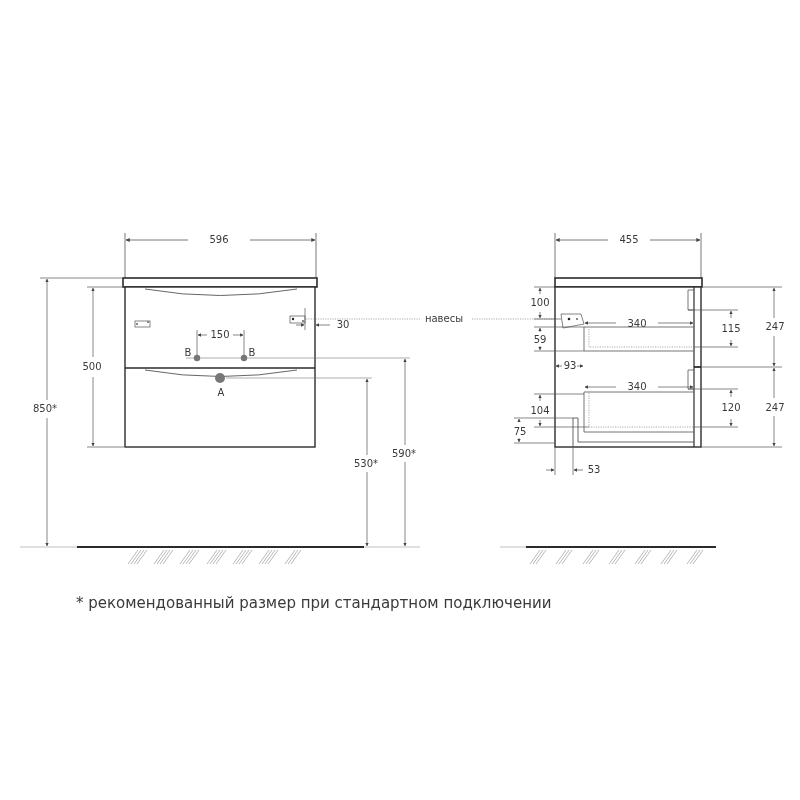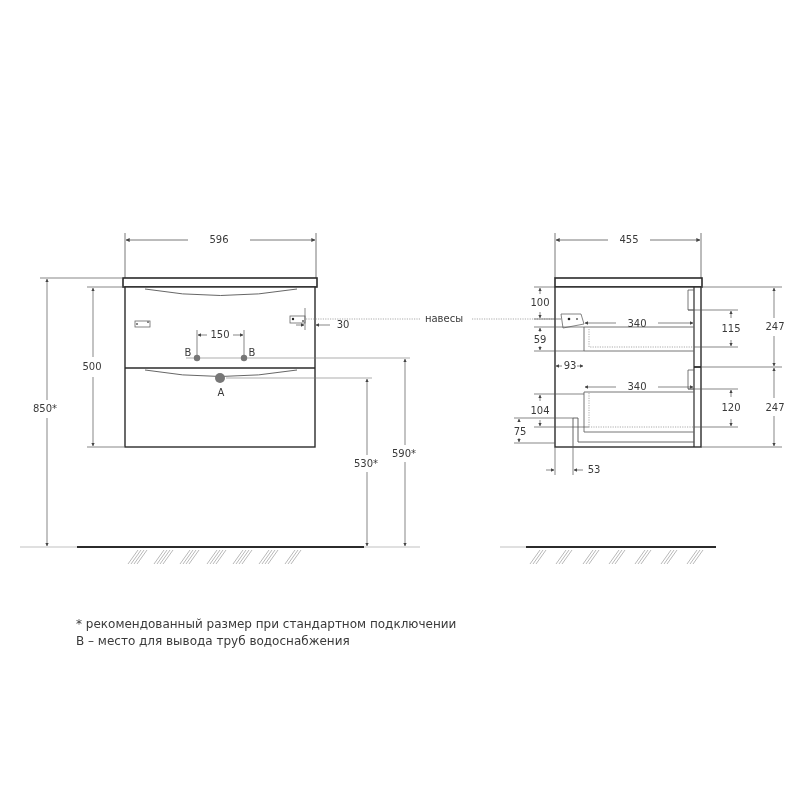--- a/index.html
+++ b/index.html
@@ -1,21 +1,21 @@
 <!DOCTYPE html>
 <html><head>
   <meta charset="utf-8">
   <style>
     html, body { margin: 0; padding: 0; background: #ffffff; }
     body { width: 800px; height: 800px; position: relative; overflow: hidden;
            font-family: "DejaVu Sans", sans-serif; color: #333; }
     #drawing { position: absolute; left: 0; top: 0; width: 800px; height: 800px; }
     .dim-text { font-family: "DejaVu Sans", sans-serif; font-size: 10px; fill: #3a3a3a; }
     .label-text { font-family: "DejaVu Sans", sans-serif; font-size: 10px; fill: #3a3a3a; }
-    .notes { position: absolute; left: 76px; top: 616px; font-size: 12px; line-height: 17px; color: #3a3a3a; }
+    .notes { position: absolute; left: 76px; top: 595px; font-size: 15px; line-height: 17px; color: #3a3a3a; }
     .notes div { white-space: nowrap; }
   </style>
 </head>
 <body>
 
 <svg id="drawing" viewBox="0 0 800 800" xmlns="http://www.w3.org/2000/svg">
   <defs>
     <marker id="arr" viewBox="0 0 6 6" refX="5.5" refY="3" markerWidth="5" markerHeight="5" orient="auto-start-reverse">
       <path d="M0,0 L6,3 L0,6 z" fill="#444"></path>
     </marker>
@@ -244,14 +244,13 @@
                M609,564 l10,-14 M612,564 l10,-14 M615,564 l10,-14
                M635,564 l10,-14 M638,564 l10,-14 M641,564 l10,-14
                M661,564 l10,-14 M664,564 l10,-14 M667,564 l10,-14
                M687,564 l10,-14 M690,564 l10,-14 M693,564 l10,-14"></path>
     </g>
   </g>
 </svg>
 
 <div class="notes">
   <div>* рекомендованный размер при стандартном подключении</div>
-  <div>B – место для вывода труб водоснабжения</div>
 </div>
 
 </body></html>

